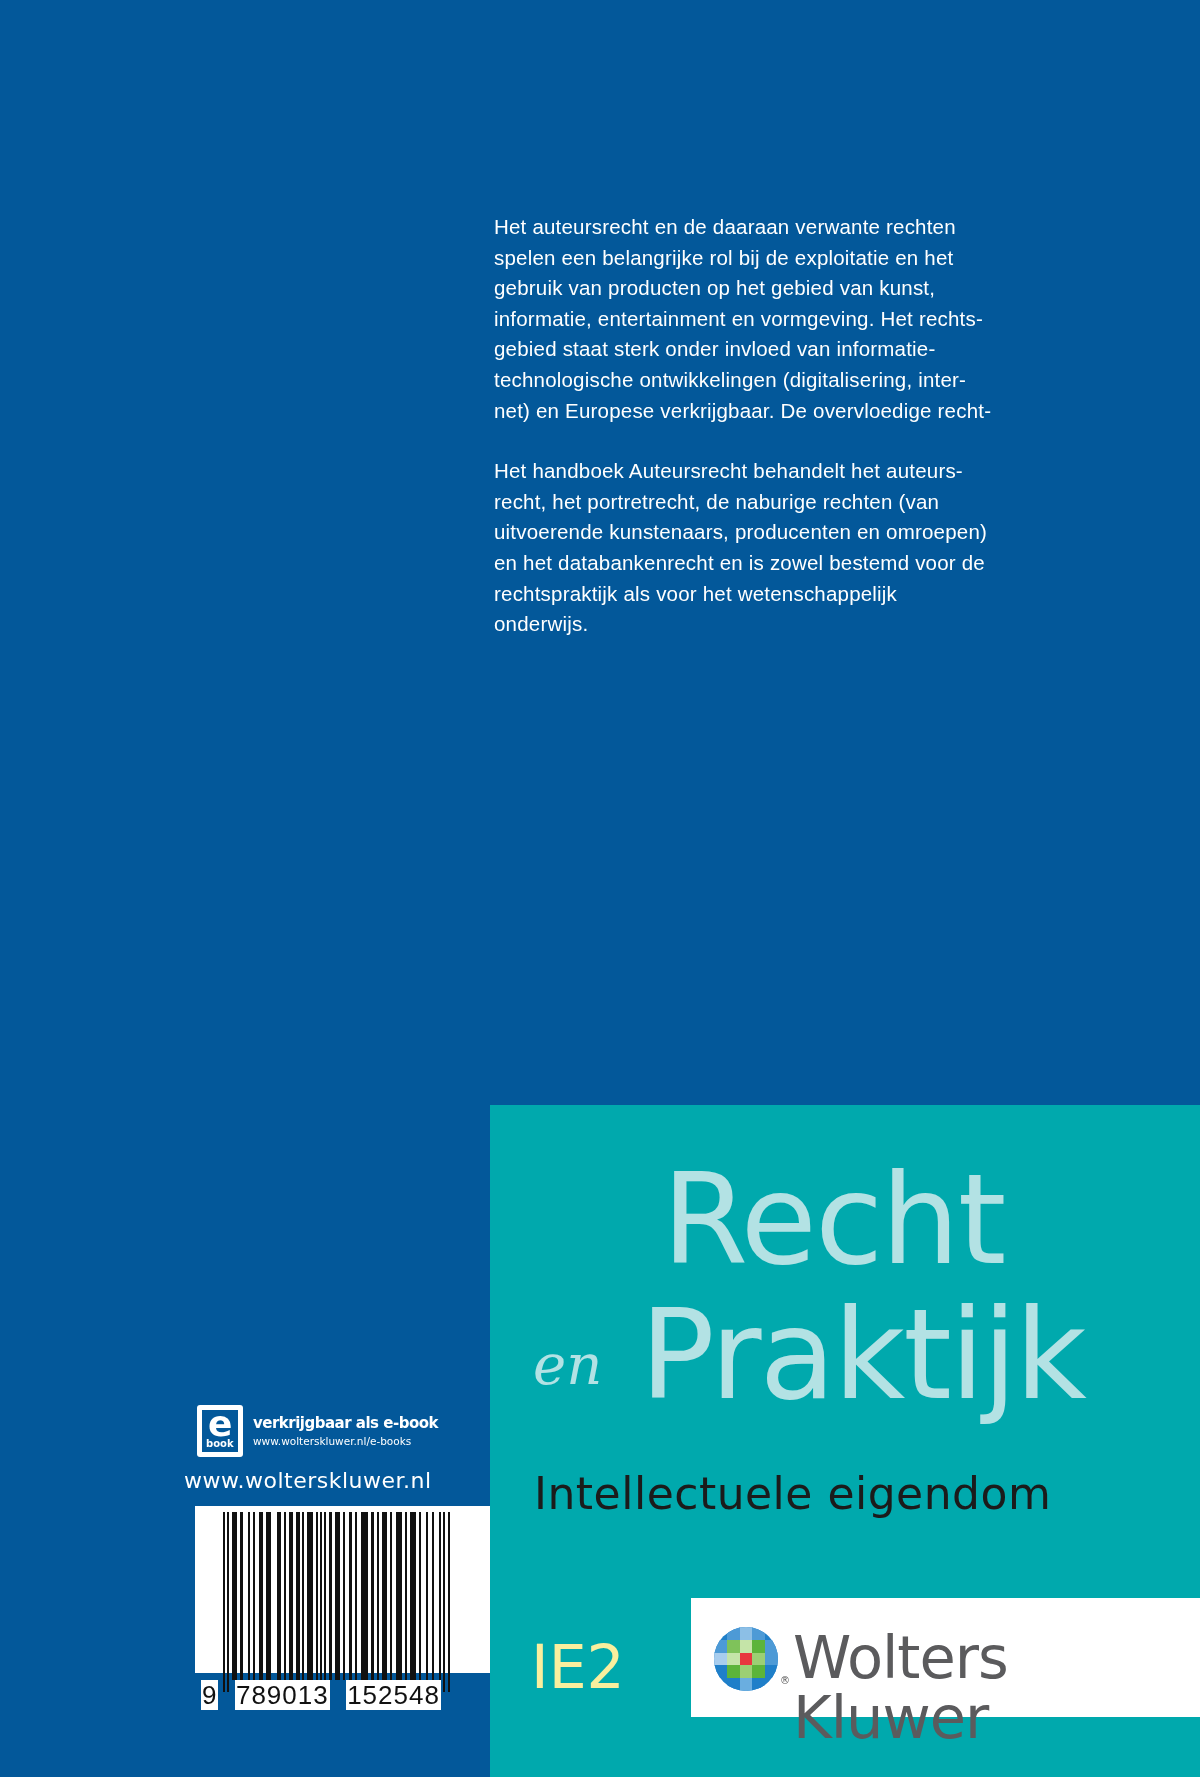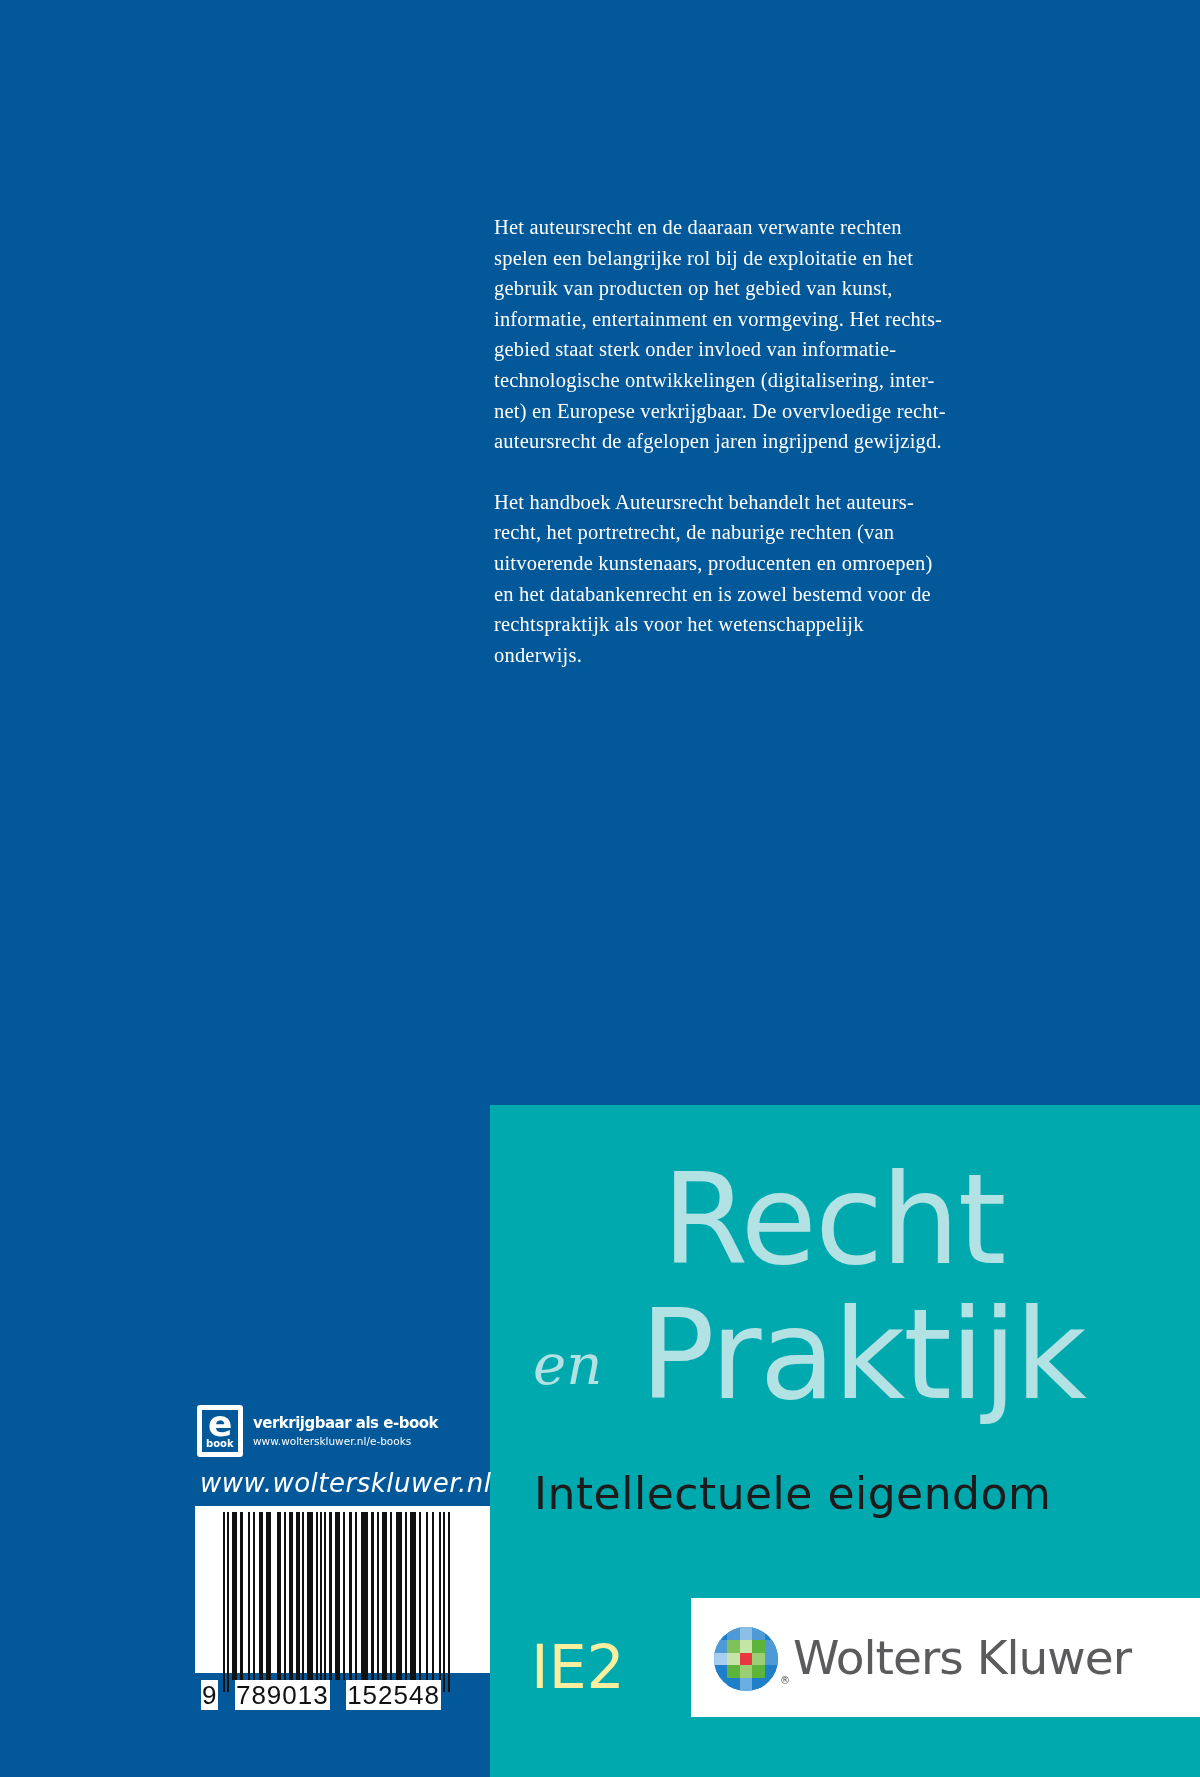--- a/index.html
+++ b/index.html
@@ -4,21 +4,21 @@
 <style>
   html, body { margin:0; padding:0; }
   body {
     width:1200px; height:1777px; position:relative; overflow:hidden;
     background:#03589a;
     font-family:"DejaVu Sans", sans-serif;
   }
   .blurb {
     position:absolute; left:494px; top:212px; width:640px;
     color:#ffffff; font-size:20.5px; line-height:30.6px;
-    font-family:Liberation Serif, serif; letter-spacing:0.2px;
+    font-family:Liberation Sans, sans-serif; letter-spacing:0.2px;
   }
   .blurb p { margin:0 0 30px 0; }
   .blurb .ln { display:block; white-space:nowrap; }
 
   .teal-panel {
     position:absolute; left:490px; top:1105px; width:710px; height:672px;
     background:#00a9ad;
   }
   .series-title-1 {
     position:absolute; left:662px; top:1155px;
@@ -52,21 +52,21 @@
   }
   .logo-mark {
     position:absolute; left:23px; top:29px; width:64px; height:64px;
     border-radius:50%; overflow:hidden;
   }
   .logo-reg {
     position:absolute; left:89px; top:77px; font-size:10px; color:#555;
   }
   .logo-text {
     position:absolute; left:102px; top:30px;
-    color:#5b5b5d; font-size:47px; line-height:60px;
+    color:#5b5b5d; font-size:59px; line-height:60px;
     font-family:"DejaVu Sans", sans-serif; letter-spacing:-1px;
   }
 
   .ebook-badge {
     position:absolute; left:197px; top:1405px; width:46px; height:52px;
     background:#ffffff; border-radius:3px;
   }
   .ebook-badge .inner {
     position:absolute; left:5px; top:5px; width:36px; height:42px;
     background:#03589a;
@@ -83,24 +83,23 @@
   .ebook-title {
     position:absolute; left:253px; top:1414px; color:#fff;
     font-size:15px; font-weight:bold; letter-spacing:-0.5px;
     font-family:"DejaVu Sans", sans-serif;
   }
   .ebook-url {
     position:absolute; left:253px; top:1435px; color:#fff;
     font-size:10.5px; font-family:"DejaVu Sans", sans-serif;
   }
   .website {
-    position:absolute; left:200px; top:1468px; color:#fff;
-    font-size:26px; letter-spacing:0.5px;
-    font-family:"DejaVu Sans", sans-serif;
-    font-style:italic;
+    position:absolute; left:184px; top:1468px; color:#fff;
+    font-size:22px; letter-spacing:0.5px;
+    font-family:"DejaVu Sans", sans-serif;
   }
   .barcode-box {
     position:absolute; left:195px; top:1506px; width:295px; height:167px;
     background:#ffffff;
   }
   .barcode-bars {
     position:absolute; left:28px; top:6px; width:242px; height:180px;
   }
   .barcode-digits {
     position:absolute; left:6px; top:174px; color:#111;
@@ -114,21 +113,20 @@
 
 <div class="blurb">
   <p>
     <span class="ln">Het auteursrecht en de daaraan verwante rechten</span>
     <span class="ln">spelen een belangrijke rol bij de exploitatie en het</span>
     <span class="ln">gebruik van producten op het gebied van kunst,</span>
     <span class="ln">informatie, entertainment en vormgeving. Het rechts-</span>
     <span class="ln">gebied staat sterk onder invloed van informatie-</span>
     <span class="ln">technologische ontwikkelingen (digitalisering, inter-</span>
     <span class="ln">net) en Europese verkrijgbaar. De overvloedige recht-</span>
-    <span class="ln">auteursrecht de afgelopen jaren ingrijpend gewijzigd.</span>
   </p>
   <p>
     <span class="ln">Het handboek Auteursrecht behandelt het auteurs-</span>
     <span class="ln">recht, het portretrecht, de naburige rechten (van</span>
     <span class="ln">uitvoerende kunstenaars, producenten en omroepen)</span>
     <span class="ln">en het databankenrecht en is zowel bestemd voor de</span>
     <span class="ln">rechtspraktijk als voor het wetenschappelijk</span>
     <span class="ln">onderwijs.</span>
   </p>
 </div>

